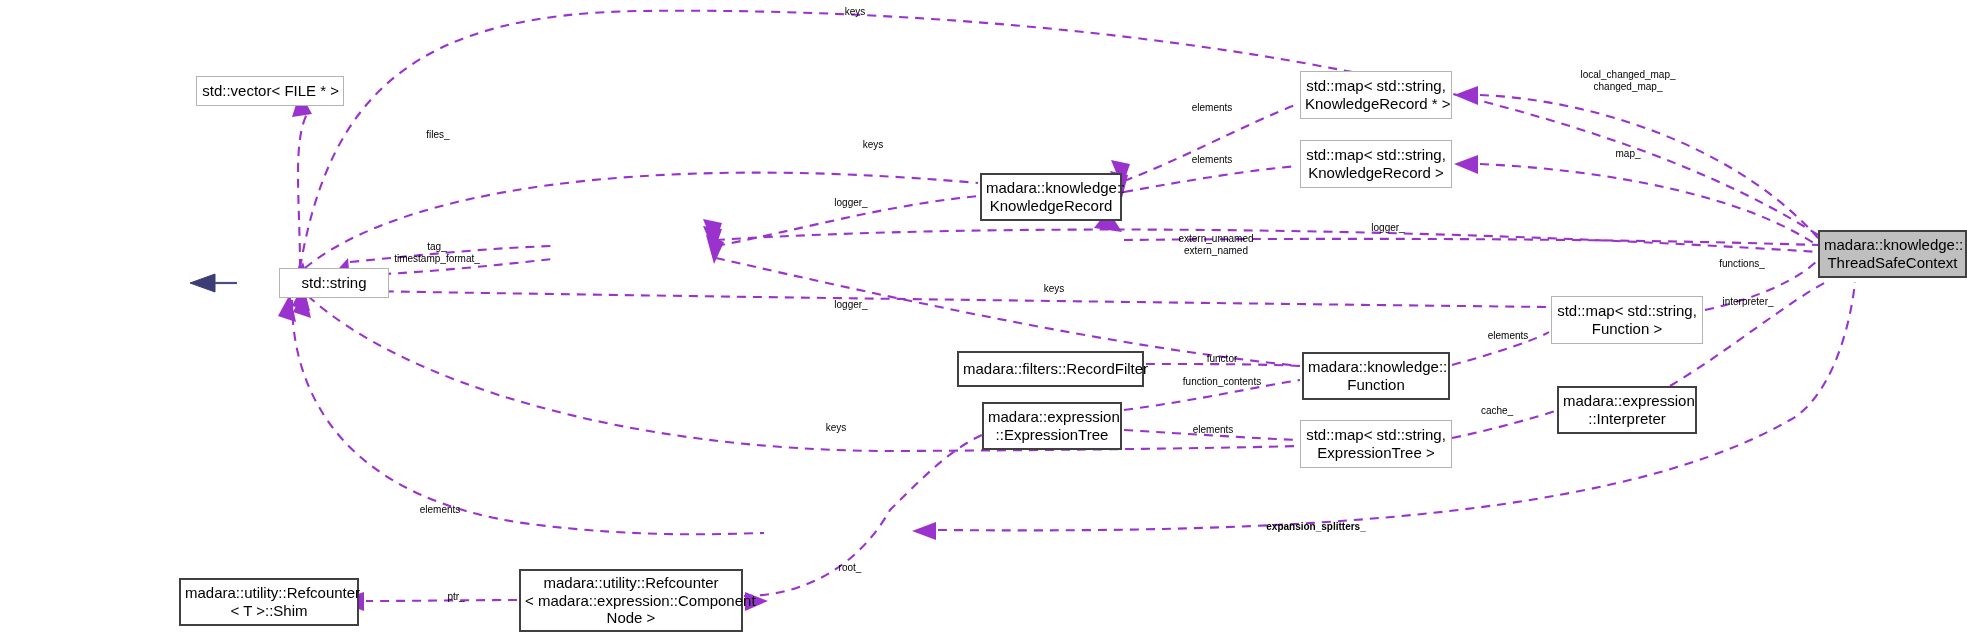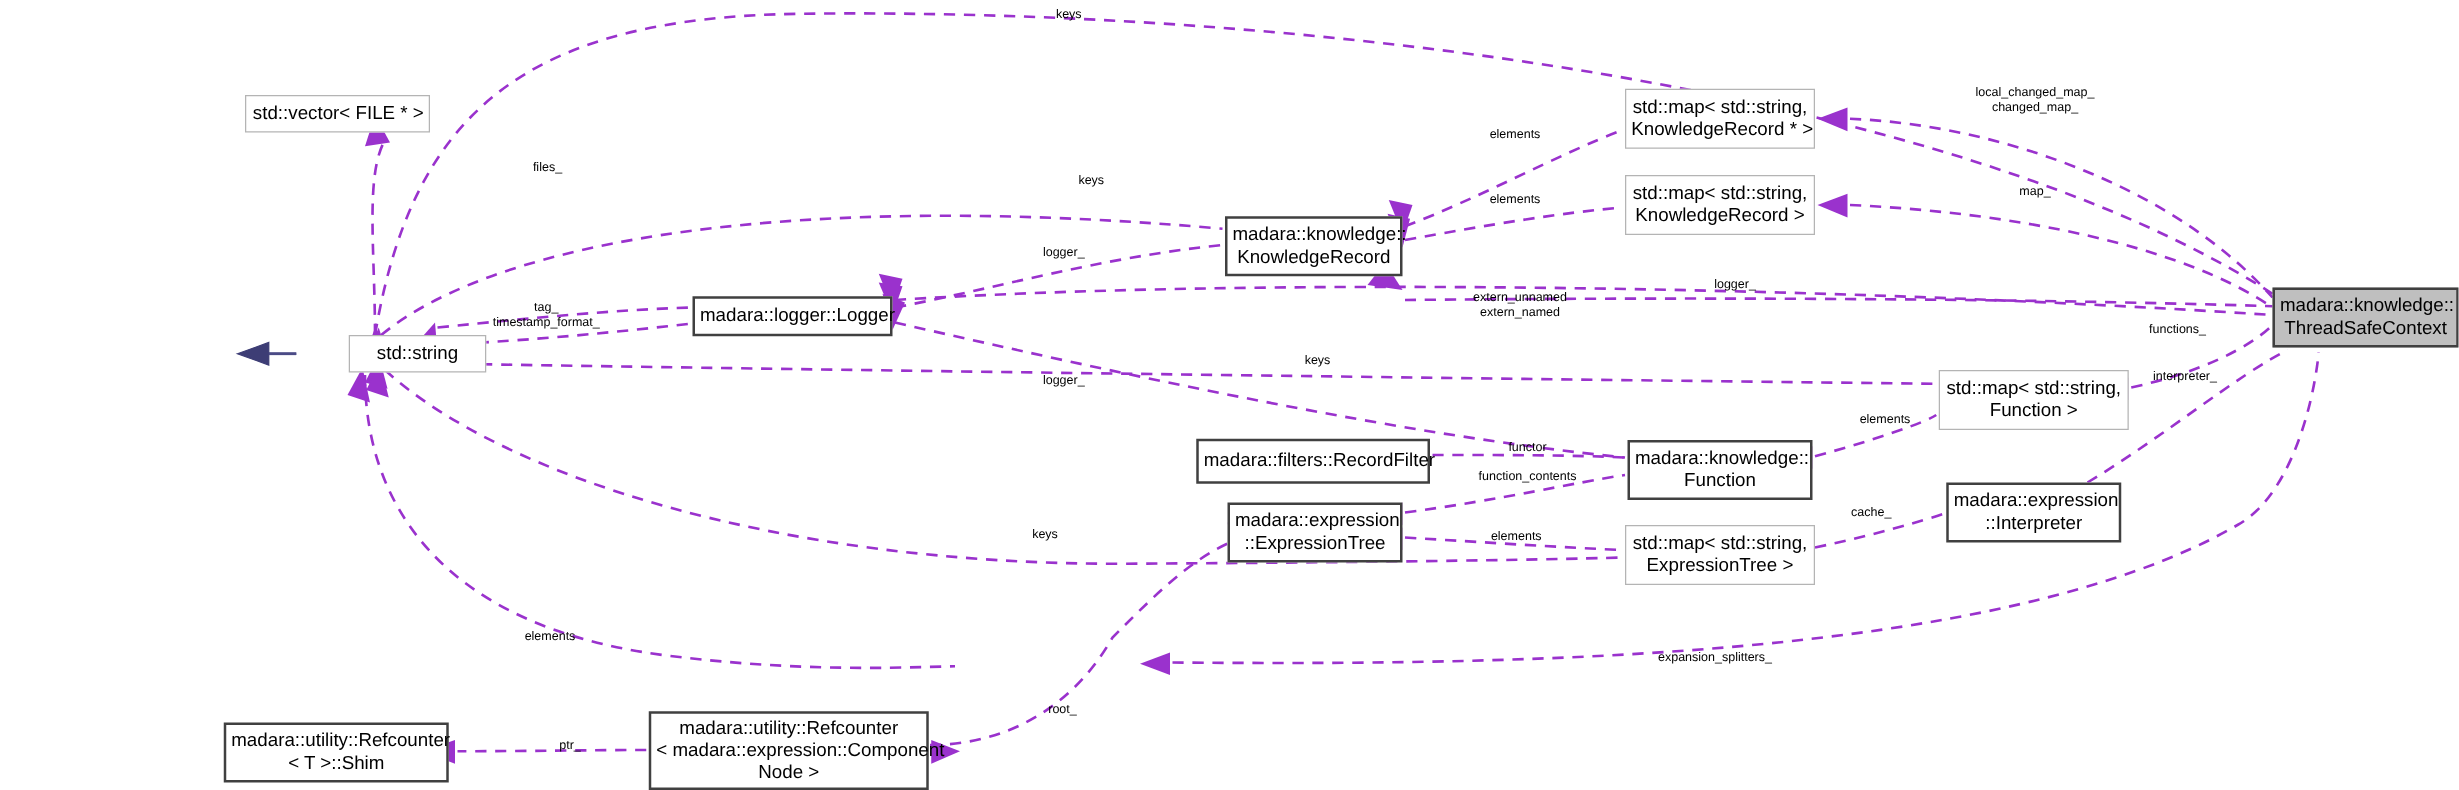--- a/index.html
+++ b/index.html
@@ -229,21 +229,20 @@
     <g>
       <polygon class="arrow-usage" points="745,592 768,601 745,611"></polygon>
     </g>
 
   </svg>
 
   <div id="node-layer">
 
       <div class="node n-plain" style="left: 237px; top: 268px; width: 110px; height: 30px; margin-left: 42px;"><span class="node-inner">std::string</span></div>
       <div class="node n-plain" style="left: 196px; top: 76px; width: 148px; height: 30px; text-align: right;"><span class="node-inner">std::vector&lt; FILE * &gt;</span></div>
-      <div class="node n-class" style="left: 554px; top: 237px; width: 160px; height: 32px;"><span class="node-inner">madara::logger::Logger</span></div>
       <div class="node n-class" style="left: 980px; top: 173px; width: 142px; height: 48px;"><span class="node-inner">madara::knowledge::
 KnowledgeRecord</span></div>
       <div class="node n-plain" style="left: 1300px; top: 71px; width: 152px; height: 48px;"><span class="node-inner">std::map&lt; std::string,
 KnowledgeRecord * &gt;</span></div>
       <div class="node n-plain" style="left: 1300px; top: 140px; width: 152px; height: 48px;"><span class="node-inner">std::map&lt; std::string,
 KnowledgeRecord &gt;</span></div>
       <div class="node n-class" style="left: 957px; top: 351px; width: 187px; height: 36px;"><span class="node-inner">madara::filters::RecordFilter</span></div>
       <div class="node n-class" style="left: 982px; top: 402px; width: 140px; height: 48px;"><span class="node-inner">madara::expression
 ::ExpressionTree</span></div>
       <div class="node n-class" style="left: 1302px; top: 352px; width: 148px; height: 48px;"><span class="node-inner">madara::knowledge::
@@ -281,16 +280,16 @@
     <div class="edge-label" style="left: 851px; top: 305px;">logger_</div>
     <div class="edge-label" style="left: 1742px; top: 264px;">functions_</div>
     <div class="edge-label" style="left: 1748px; top: 302px;">interpreter_</div>
     <div class="edge-label" style="left: 1508px; top: 336px;">elements</div>
     <div class="edge-label" style="left: 1222px; top: 359px;">functor</div>
     <div class="edge-label" style="left: 1222px; top: 382px;">function_contents</div>
     <div class="edge-label" style="left: 836px; top: 428px;">keys</div>
     <div class="edge-label" style="left: 1213px; top: 430px;">elements</div>
     <div class="edge-label" style="left: 1497px; top: 411px;">cache_</div>
     <div class="edge-label" style="left: 440px; top: 510px;">elements</div>
-    <div class="edge-label" style="left: 1372px; top: 527px;">expansion_splitters_</div>
+    <div class="edge-label" style="left: 1316px; top: 527px; font-weight: bold;">expansion_splitters_</div>
     <div class="edge-label" style="left: 850px; top: 568px;">root_</div>
     <div class="edge-label" style="left: 440px; top: 597px; margin-left: 16px;">ptr_</div>
   </div>
 
 </body></html>

